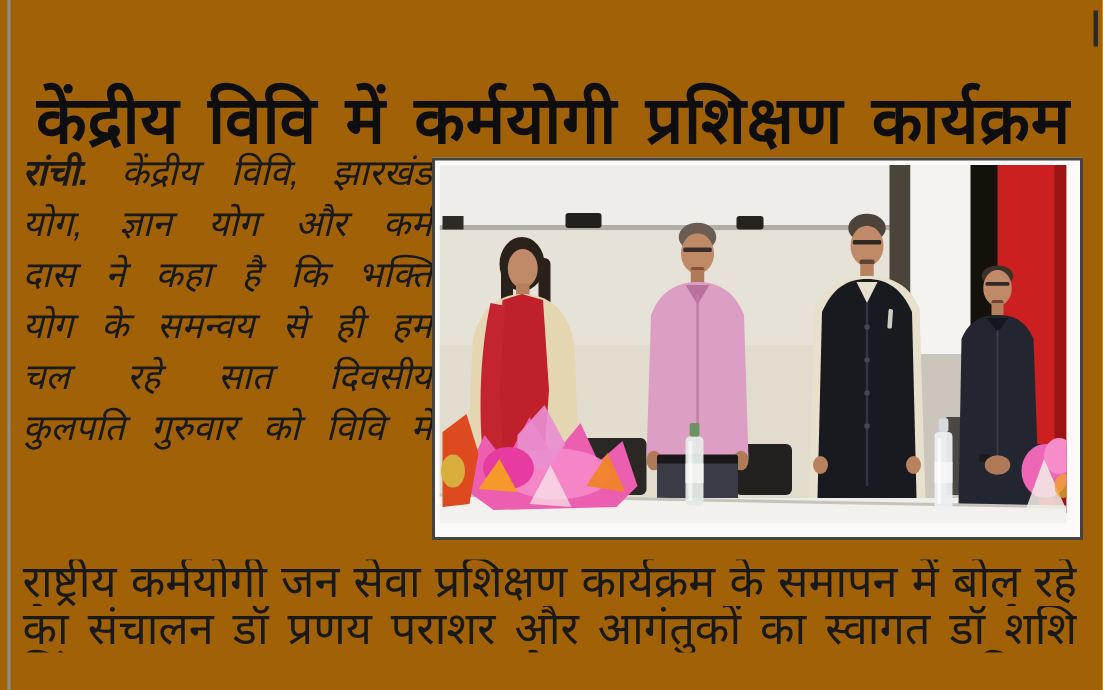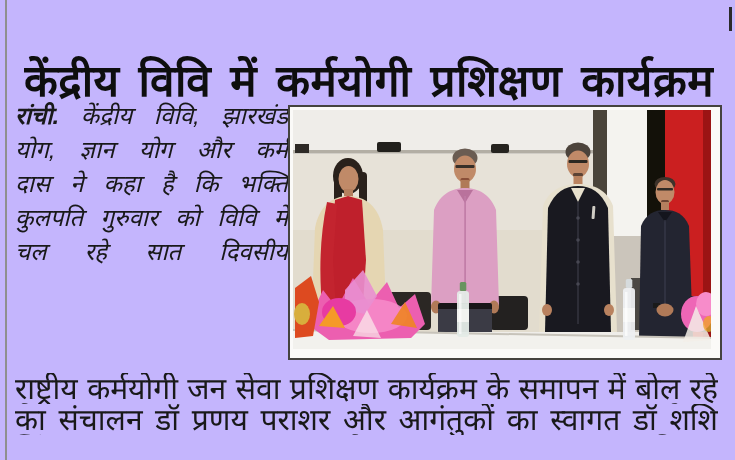--- a/index.html
+++ b/index.html
@@ -1,18 +1,18 @@
 <!DOCTYPE html>
 <html><head>
 <meta charset="utf-8">
 <style>
   html,body { margin:0; padding:0; }
   .page {
     position:relative; width:735px; height:460px;
-    background:#c4b5fd; overflow:hidden;
+    background:#a16207; overflow:hidden;
     font-family:"Liberation Sans","DejaVu Sans",sans-serif;
     color:#191919;
   }
   .col-rule { position:absolute; left:5px; top:0; width:2px; height:460px; background:#8f8f8f; }
   .edge-mark { position:absolute; left:729px; top:7px; width:3px; height:24px; background:#2a2a2a; }
 
   .headline {
     position:absolute; left:24px; top:16px; width:690px; height:78px;
     font-size:44px; line-height:72px; font-weight:700; color:#0e0e0e;
     text-align:justify; text-align-last:justify; overflow:hidden;
@@ -45,22 +45,23 @@
 
   <div class="col-rule"></div>
   <div class="edge-mark"></div>
 
   <h1 class="headline">केंद्रीय विवि में कर्मयोगी प्रशिक्षण कार्यक्रम</h1>
 
   <div class="tcol">
     <div class="tline"><span class="dateline">रांची.</span> <span>केंद्रीय विवि, झारखंड</span></div>
     <div class="tline">योग, ज्ञान योग और कर्म</div>
     <div class="tline">दास ने कहा है कि भक्ति</div>
+    <div class="tline">योग के समन्वय से ही हम</div>
+    <div class="tline">चल रहे सात दिवसीय</div>
     <div class="tline">कुलपति गुरुवार को विवि में</div>
-    <div class="tline">चल रहे सात दिवसीय</div>
   </div>
 
   <div class="photo-frame">
     <svg viewBox="0 0 418 239" xmlns="http://www.w3.org/2000/svg">
 
       <g>
         <rect x="0" y="0" width="418" height="239" fill="#efede9"></rect>
         <rect x="0" y="44" width="312" height="178" fill="#e7e2d8"></rect>
         <rect x="0" y="120" width="312" height="102" fill="#ded5c4" opacity="0.5"></rect>
         <rect x="0" y="40" width="308" height="3.5" fill="#b3aea4"></rect>

